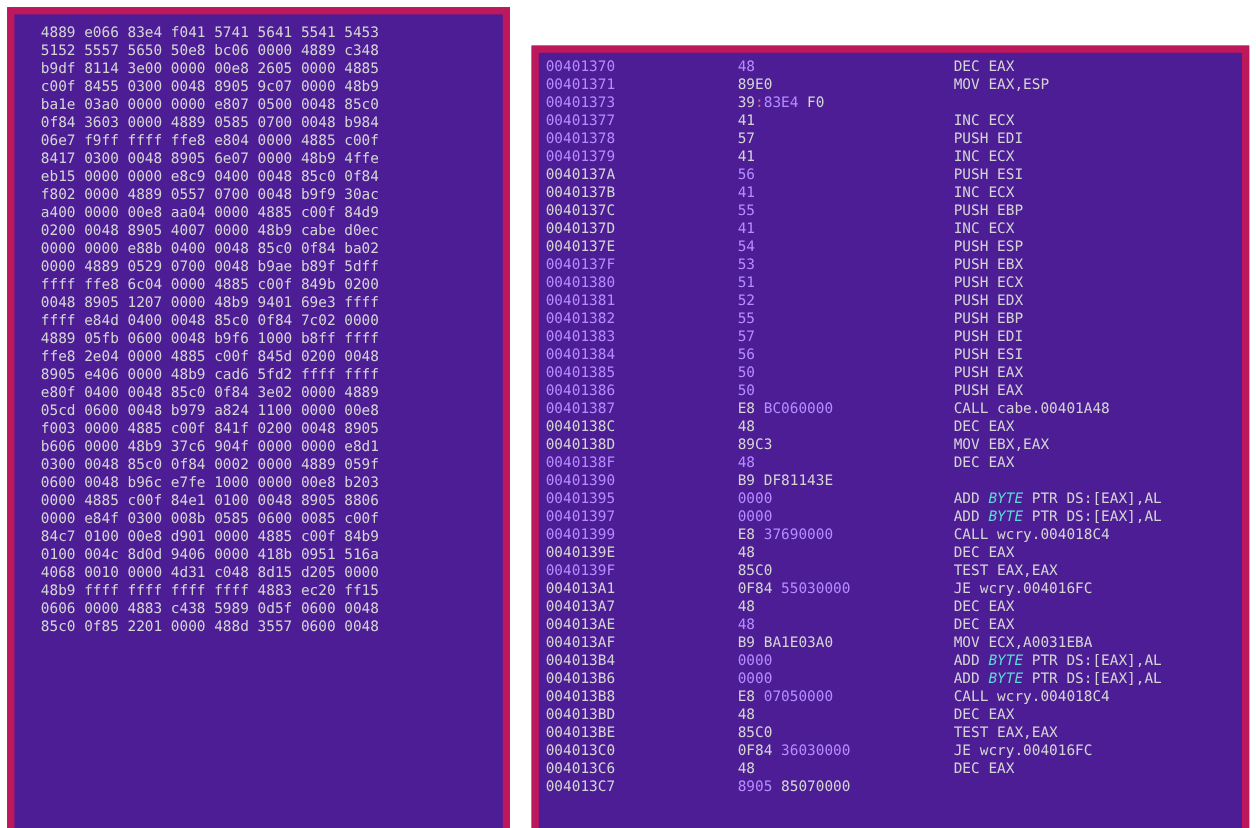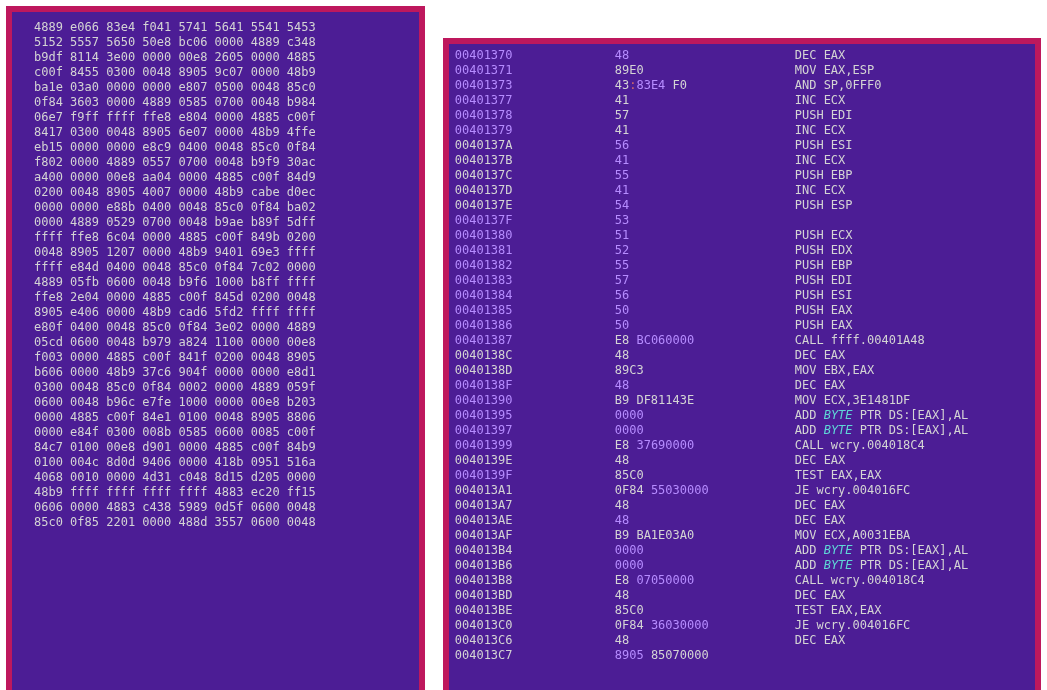--- a/index.html
+++ b/index.html
@@ -27,22 +27,21 @@
         <span class="cbyt"><span class="purp">48</span></span>
         <span class="cins">DEC EAX</span>
       </div>
       <div class="drow">
         <span class="caddr purp">00401371</span>
         <span class="cbyt"><span class="gray">89E0</span></span>
         <span class="cins">MOV EAX,ESP</span>
       </div>
       <div class="drow">
         <span class="caddr purp">00401373</span>
-        <span class="cbyt"><span class="gray">43</span><span class="red">:</span><span class="purp">83E4</span><span class="gray"> F0</span></span>
-        <span class="cins">AND SP,0FFF0</span>
+        <span class="cbyt"><span class="gray">39</span><span class="red">:</span><span class="purp">83E4</span><span class="gray"> F0</span></span>
       </div>
       <div class="drow">
         <span class="caddr purp">00401377</span>
         <span class="cbyt"><span class="gray">41</span></span>
         <span class="cins">INC ECX</span>
       </div>
       <div class="drow">
         <span class="caddr purp">00401378</span>
         <span class="cbyt"><span class="gray">57</span></span>
         <span class="cins">PUSH EDI</span>
@@ -73,20 +72,21 @@
         <span class="cins">INC ECX</span>
       </div>
       <div class="drow">
         <span class="caddr gray">0040137E</span>
         <span class="cbyt"><span class="purp">54</span></span>
         <span class="cins">PUSH ESP</span>
       </div>
       <div class="drow">
         <span class="caddr purp">0040137F</span>
         <span class="cbyt"><span class="purp">53</span></span>
+        <span class="cins">PUSH EBX</span>
       </div>
       <div class="drow">
         <span class="caddr purp">00401380</span>
         <span class="cbyt"><span class="purp">51</span></span>
         <span class="cins">PUSH ECX</span>
       </div>
       <div class="drow">
         <span class="caddr purp">00401381</span>
         <span class="cbyt"><span class="purp">52</span></span>
         <span class="cins">PUSH EDX</span>
@@ -112,41 +112,40 @@
         <span class="cins">PUSH EAX</span>
       </div>
       <div class="drow">
         <span class="caddr purp">00401386</span>
         <span class="cbyt"><span class="purp">50</span></span>
         <span class="cins">PUSH EAX</span>
       </div>
       <div class="drow">
         <span class="caddr purp">00401387</span>
         <span class="cbyt"><span class="gray">E8 </span><span class="purp">BC060000</span></span>
-        <span class="cins">CALL ffff.00401A48</span>
+        <span class="cins">CALL cabe.00401A48</span>
       </div>
       <div class="drow">
         <span class="caddr gray">0040138C</span>
         <span class="cbyt"><span class="gray">48</span></span>
         <span class="cins">DEC EAX</span>
       </div>
       <div class="drow">
         <span class="caddr gray">0040138D</span>
         <span class="cbyt"><span class="gray">89C3</span></span>
         <span class="cins">MOV EBX,EAX</span>
       </div>
       <div class="drow">
         <span class="caddr purp">0040138F</span>
         <span class="cbyt"><span class="purp">48</span></span>
         <span class="cins">DEC EAX</span>
       </div>
       <div class="drow">
         <span class="caddr purp">00401390</span>
         <span class="cbyt"><span class="gray">B9 DF81143E</span></span>
-        <span class="cins">MOV ECX,3E1481DF</span>
       </div>
       <div class="drow">
         <span class="caddr purp">00401395</span>
         <span class="cbyt"><span class="purp">0000</span></span>
         <span class="cins">ADD <i class="cyan">BYTE</i> PTR DS:[EAX],AL</span>
       </div>
       <div class="drow">
         <span class="caddr purp">00401397</span>
         <span class="cbyt"><span class="purp">0000</span></span>
         <span class="cins">ADD <i class="cyan">BYTE</i> PTR DS:[EAX],AL</span>

